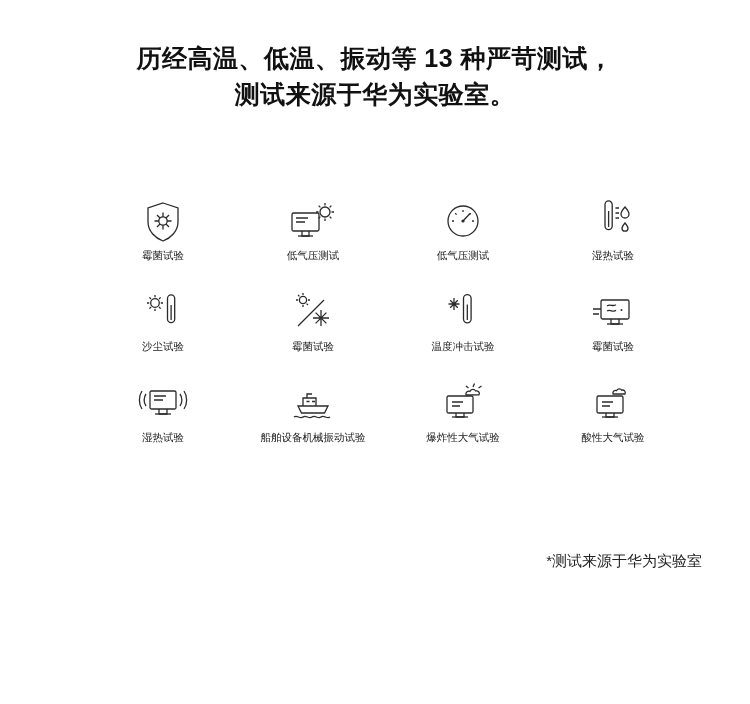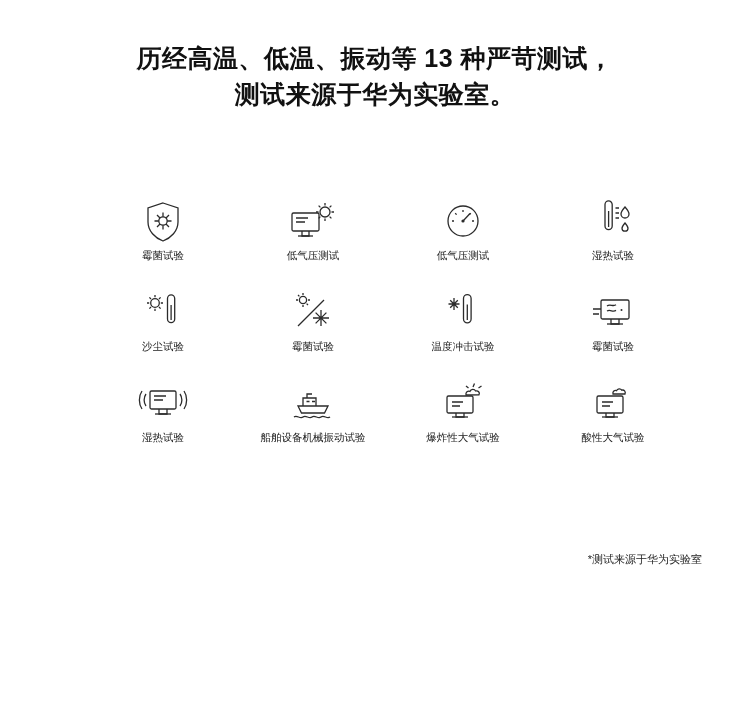--- a/index.html
+++ b/index.html
@@ -66,21 +66,21 @@
     line-height: 14px;
     color: #222222;
     text-align: left;
     white-space: nowrap;
   }
   
   .footnote {
     position: absolute;
     top: 552px;
     right: 48px;
-    font-size: 11px;
+    font-size: 15px;
     color: #222222;
     white-space: nowrap;
   }
 </style>
 </head>
 <body>
 
 <div class="page">
 
   <div class="heading">

